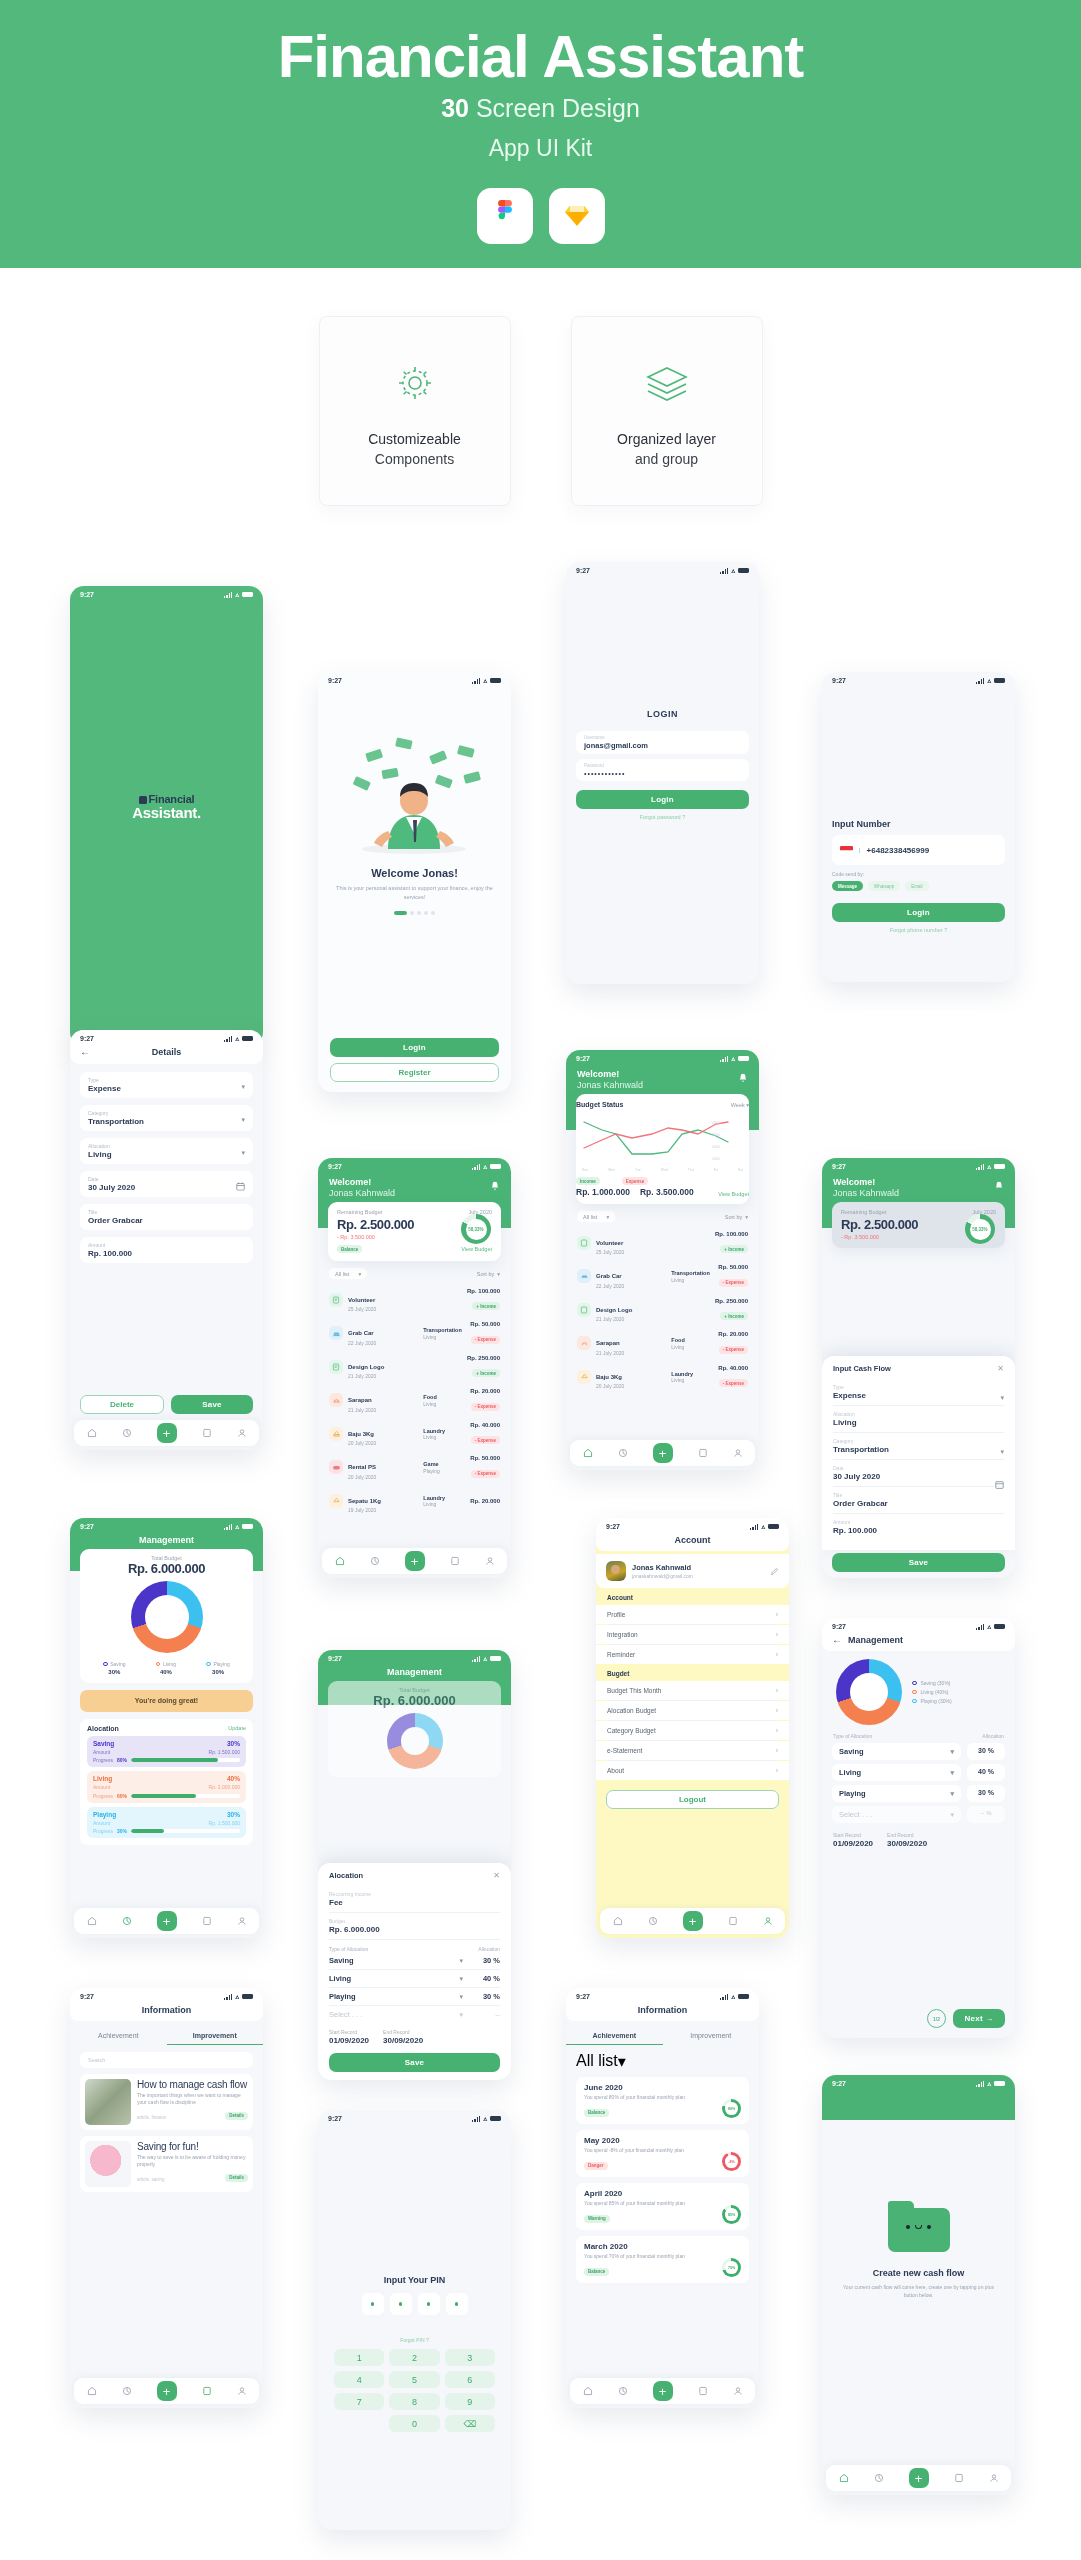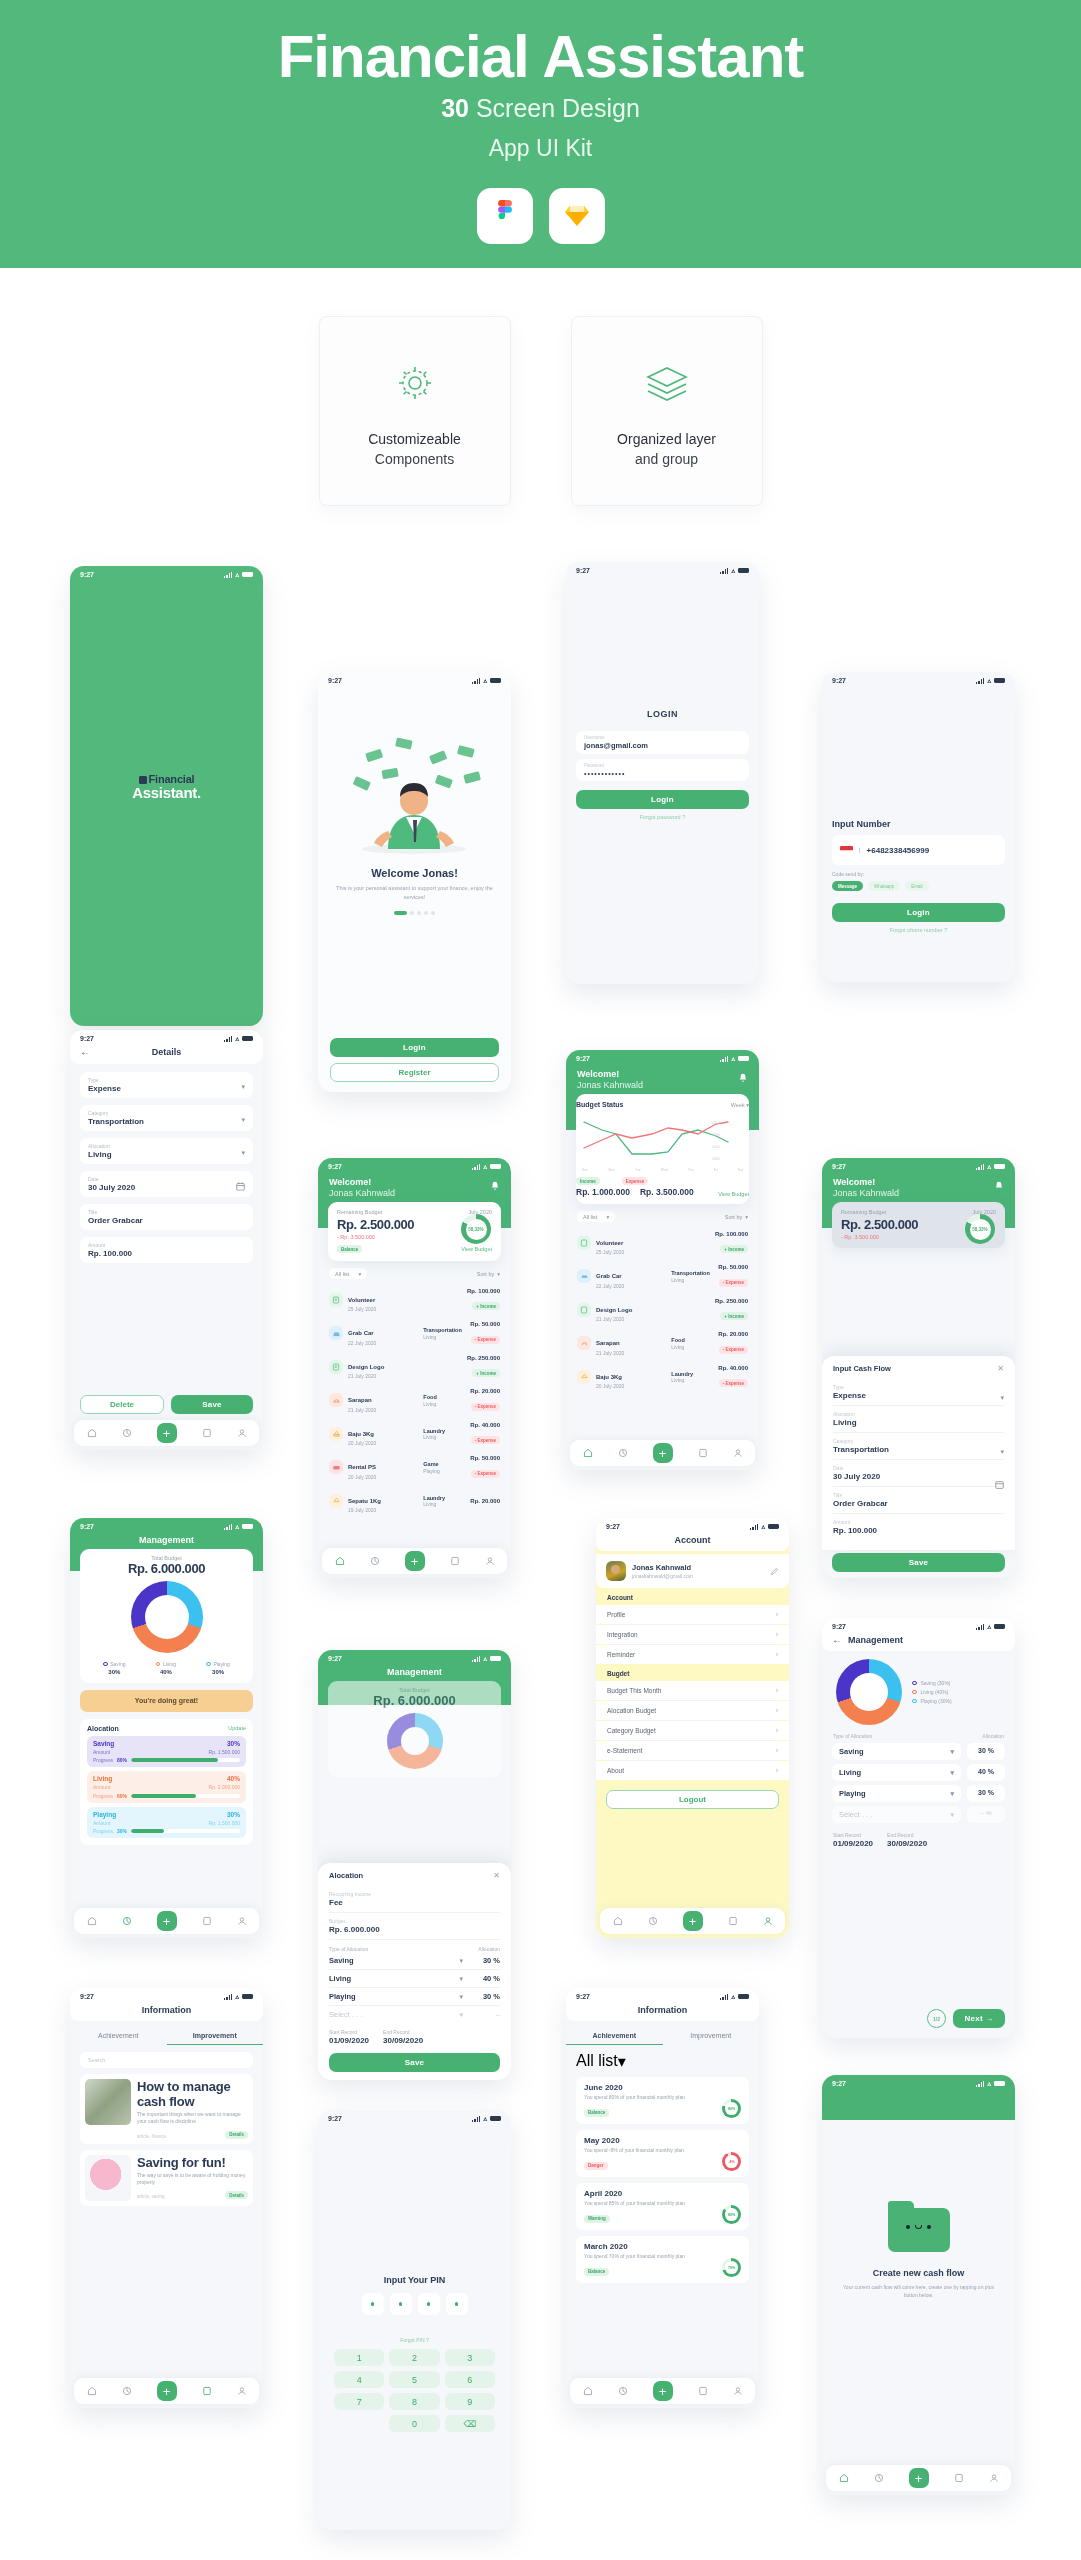--- a/index.html
+++ b/index.html
@@ -220,21 +220,21 @@
   
   .tabs { display:flex; background:#f5f7fa; }
   .tab { flex:1; text-align:center; font-size:7px; color:#7d8694; padding:7px 0 5px; }
   .tab.on { color:#3c4a5e; font-weight:bold; border-bottom:1.5px solid #47b172; }
 
   .search { background:#fff; border-radius:6px; margin:7px 10px 0; padding:5px 8px;
     font-size:5.5px; color:#c0c6d0;}
 
   .art { background:#fff; border-radius:7px; margin:6px 10px 0; padding:5px; display:flex; gap:6px;}
   .art .thumb { width:46px;height:46px;border-radius:5px; flex:0 0 auto; }
-  .art .atitle { font-size:13px; font-weight:bold; color:#2b3a55; letter-spacing:-.2px;}
+  .art .atitle { font-size:10px; font-weight:normal; color:#2b3a55; letter-spacing:-.2px;}
   .art .adesc { font-size:5px; color:#9aa3b1; margin-top:2px; line-height:1.45;}
   .art .arow2 { display:flex; justify-content:space-between; align-items:flex-end; margin-top:5px;}
 
   .ach { background:#fff; border-radius:7px; margin:6px 10px 0; padding:6px 8px;
     display:flex; align-items:flex-end; justify-content:space-between;}
   .ach .m { font-size:8px; font-weight:bold; color:#2b3a55;}
   .ach .d { font-size:5px; color:#9aa3b1; margin-top:2px;}
   .ringsm { width:19px;height:19px;border-radius:50%; position:relative;
     display:flex;align-items:center;justify-content:center; flex:0 0 auto;}
   .ringsm::after{content:'';position:absolute;inset:3.2px;border-radius:50%;background:#fff;}
@@ -324,21 +324,21 @@
         <path d="M23 5L42 14 23 23 4 14z"></path>
         <path d="M4 21l19 9 19-9"></path>
         <path d="M4 28l19 9 19-9"></path>
       </svg>
     </div>
     <div class="fcard-t1 reg">Organized layer</div>
     <div class="fcard-t2">and group</div>
   </div>
 </div>
 
-<div class="phone splash" style="left:70px; top:566px; width:193px; height:460px;">
+<div class="phone splash" style="left:70px; top:586px; width:193px; height:460px;">
   <div class="ph-stat light">
     <span>9:27</span>
     <span class="stat-right">
       <span class="sigs">
           <i></i>
           <i></i>
           <i></i>
           <i></i>
         </span>
       <span class="wifi">▵</span>

